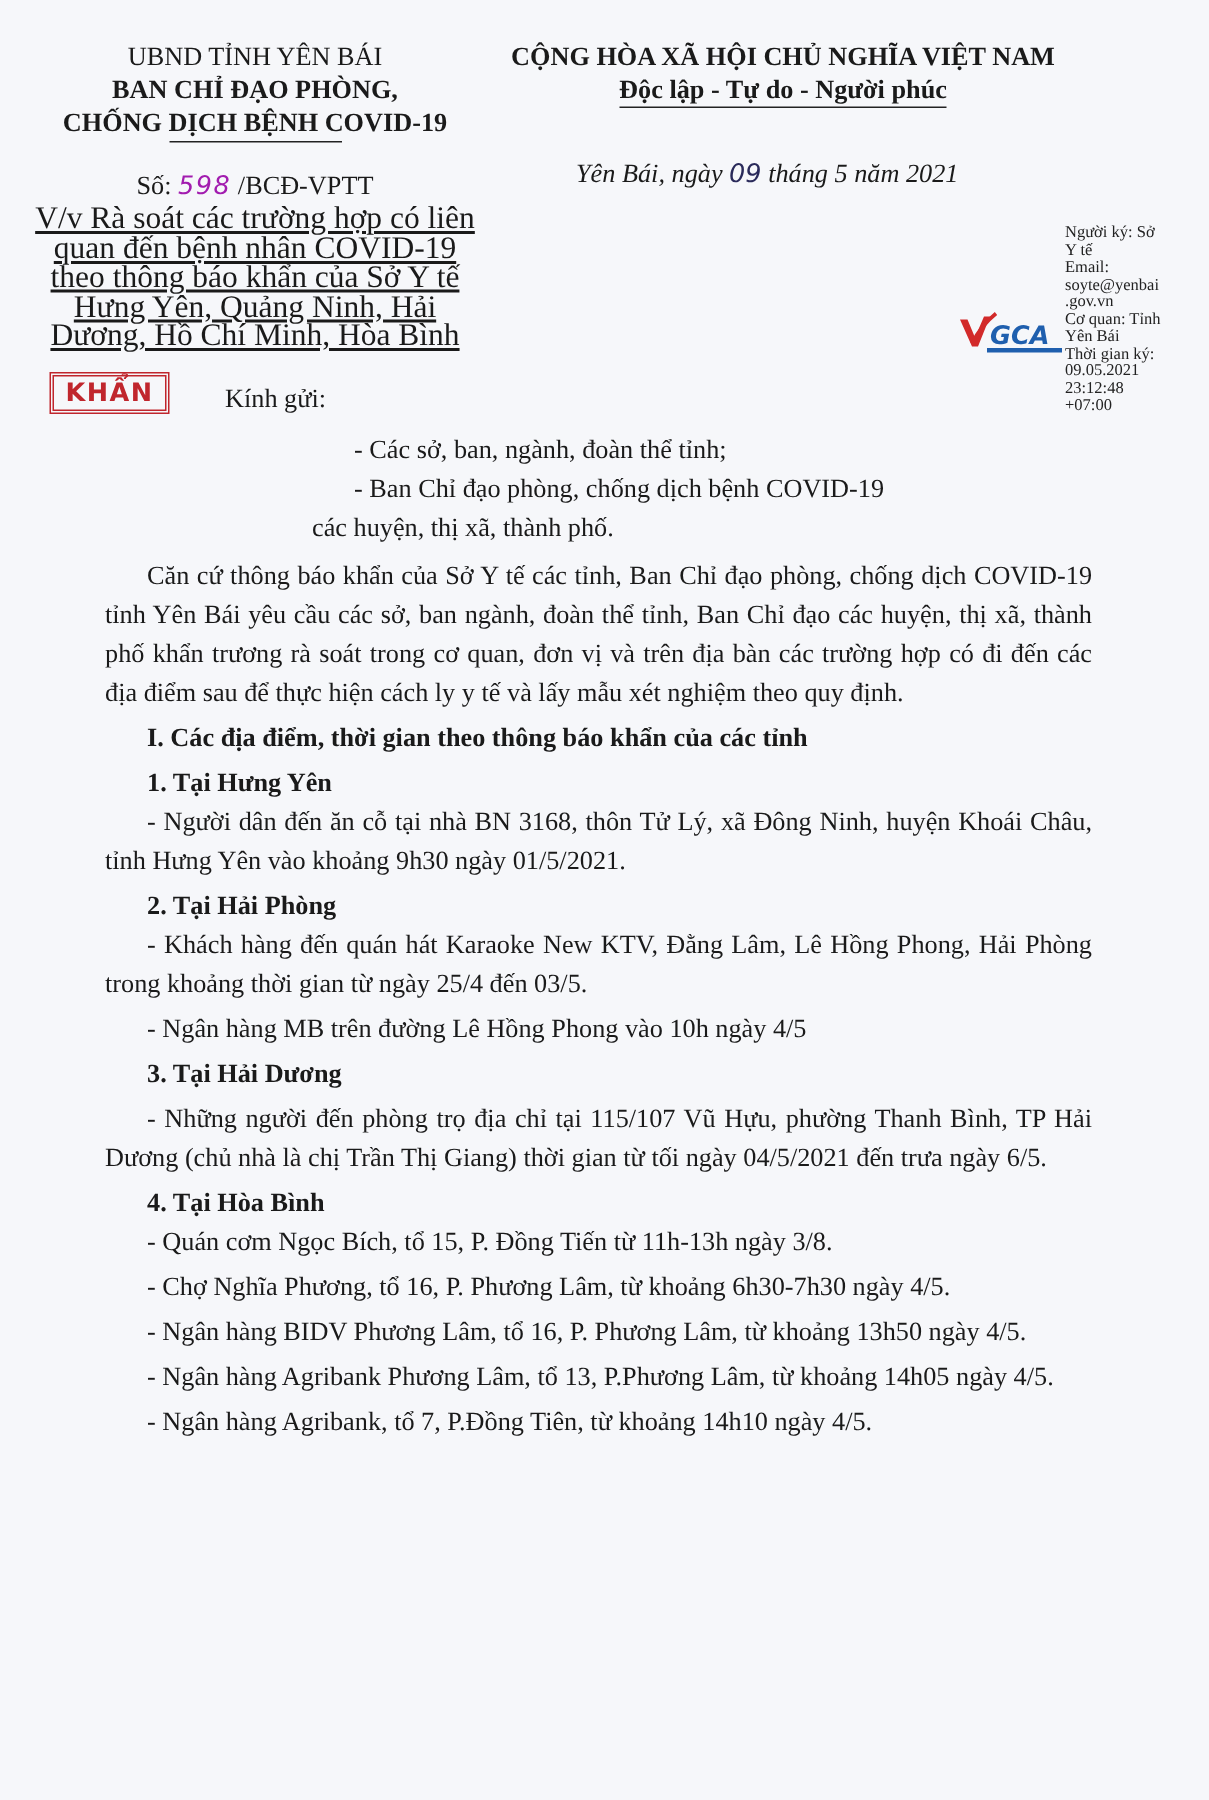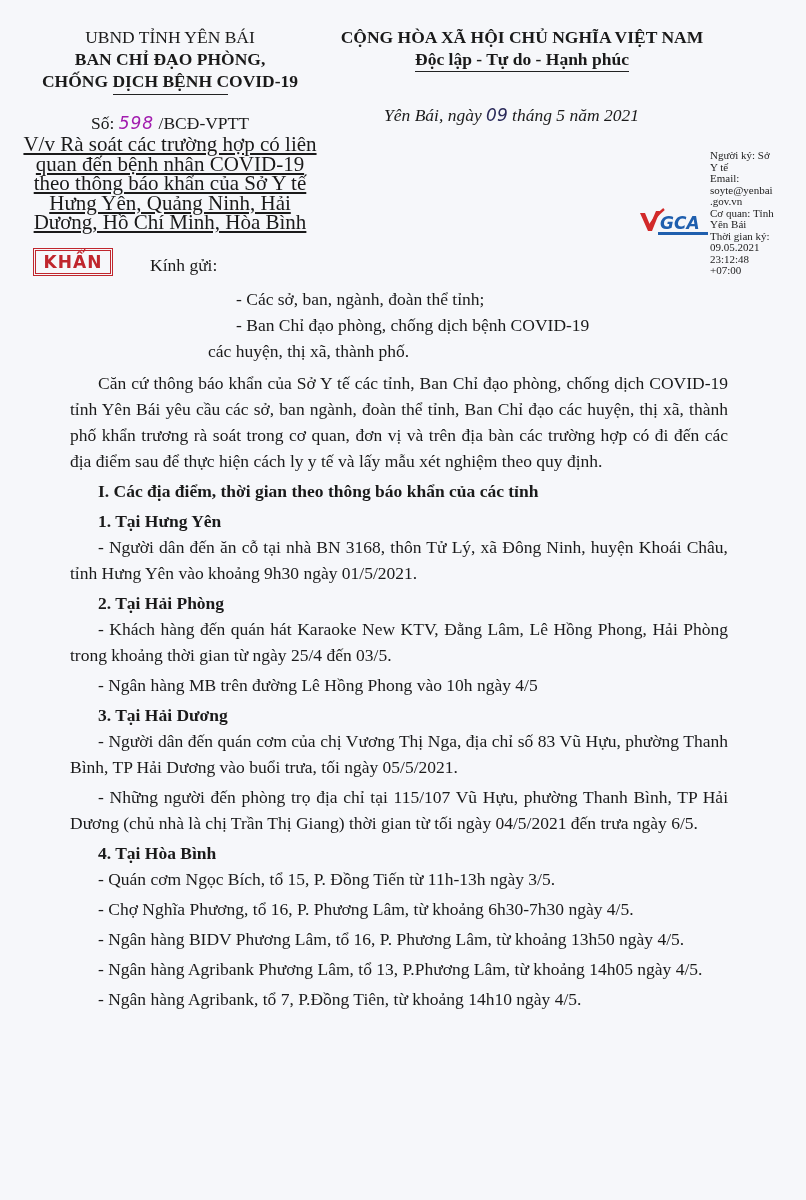--- a/index.html
+++ b/index.html
@@ -59,21 +59,21 @@
     <div class="docno">
       <span>Số:</span>
       <span class="hand">598</span>
       <span>/BCĐ-VPTT</span>
     </div>
     <div class="subject">V/v Rà soát các trường hợp có liên quan đến bệnh nhân COVID-19 theo thông báo khẩn của Sở Y tế Hưng Yên, Quảng Ninh, Hải Dương, Hồ Chí Minh, Hòa Bình</div>
   </div>
 
   <div class="right-header">
     <div class="nation">CỘNG HÒA XÃ HỘI CHỦ NGHĨA VIỆT NAM</div>
-    <div class="motto">Độc lập - Tự do - Hạnh phúc</div>
+    <div class="motto">Độc lập - Tự do - Người phúc</div>
   </div>
 
   <div class="date-line">
     <span>Yên Bái, ngày</span>
     <span class="hand">09</span>
     <span>tháng 5 năm 2021</span>
   </div>
 
   <svg class="vgca-logo" viewBox="0 0 72 30">
     <path d="M2 6 L10 24 L14 24 L22 4 L18 4 L12 18 L7 6 Z" fill="#d22a2a"></path>
@@ -111,23 +111,22 @@
     <div class="sec">I. Các địa điểm, thời gian theo thông báo khẩn của các tỉnh</div>
 
     <div class="sub">1. Tại Hưng Yên</div>
     <div class="item first">- Người dân đến ăn cỗ tại nhà BN 3168, thôn Tử Lý, xã Đông Ninh, huyện Khoái Châu, tỉnh Hưng Yên vào khoảng 9h30 ngày 01/5/2021.</div>
 
     <div class="sub">2. Tại Hải Phòng</div>
     <div class="item first">- Khách hàng đến quán hát Karaoke New KTV, Đằng Lâm, Lê Hồng Phong, Hải Phòng trong khoảng thời gian từ ngày 25/4 đến 03/5.</div>
     <div class="item">- Ngân hàng MB trên đường Lê Hồng Phong vào 10h ngày 4/5</div>
 
     <div class="sub">3. Tại Hải Dương</div>
-    <div class="item first">- Người dân đến quán cơm của chị Vương Thị Nga, địa chỉ số 83 Vũ Hựu, phường Thanh Bình, TP Hải Dương vào buổi trưa, tối ngày 05/5/2021.</div>
     <div class="item">- Những người đến phòng trọ địa chỉ tại 115/107 Vũ Hựu, phường Thanh Bình, TP Hải Dương (chủ nhà là chị Trần Thị Giang) thời gian từ tối ngày 04/5/2021 đến trưa ngày 6/5.</div>
 
     <div class="sub">4. Tại Hòa Bình</div>
-    <div class="item first">- Quán cơm Ngọc Bích, tổ 15, P. Đồng Tiến từ 11h-13h ngày 3/5.</div>
+    <div class="item first">- Quán cơm Ngọc Bích, tổ 15, P. Đồng Tiến từ 11h-13h ngày 3/8.</div>
     <div class="item">- Chợ Nghĩa Phương, tổ 16, P. Phương Lâm, từ khoảng 6h30-7h30 ngày 4/5.</div>
     <div class="item">- Ngân hàng BIDV Phương Lâm, tổ 16, P. Phương Lâm, từ khoảng 13h50 ngày 4/5.</div>
     <div class="item">- Ngân hàng Agribank Phương Lâm, tổ 13, P.Phương Lâm, từ khoảng 14h05 ngày 4/5.</div>
     <div class="item">- Ngân hàng Agribank, tổ 7, P.Đồng Tiên, từ khoảng 14h10 ngày 4/5.</div>
   </div>
 </div>
 
 </body></html>

